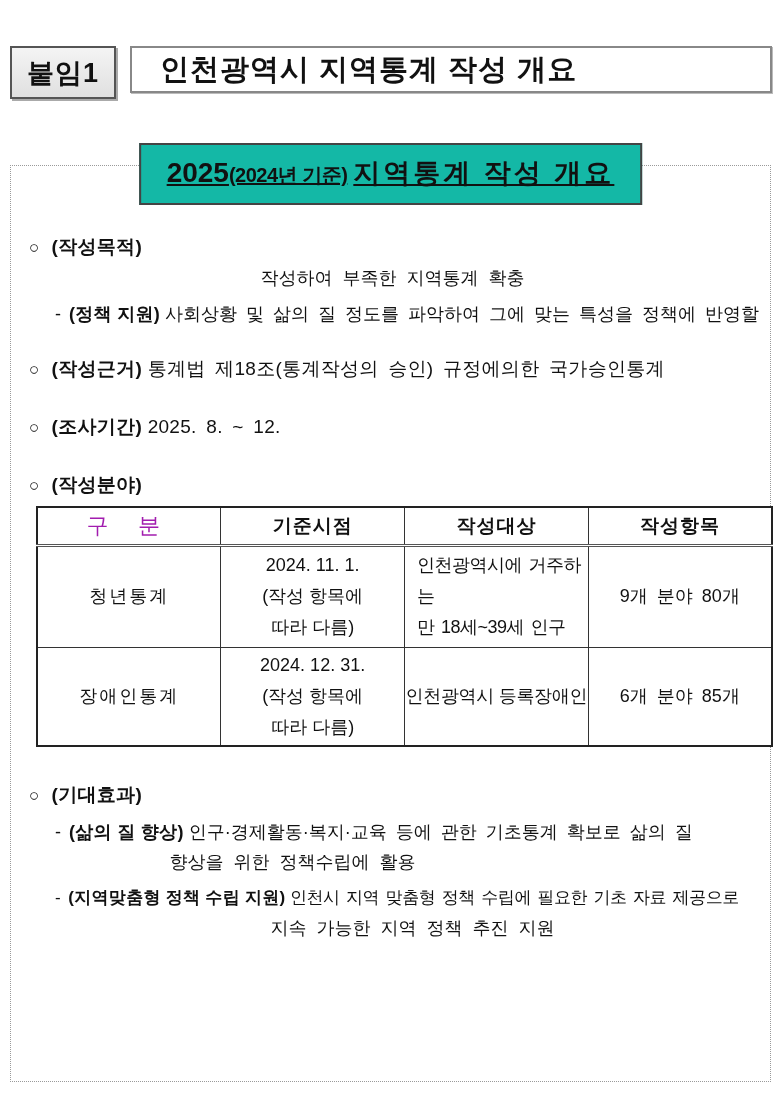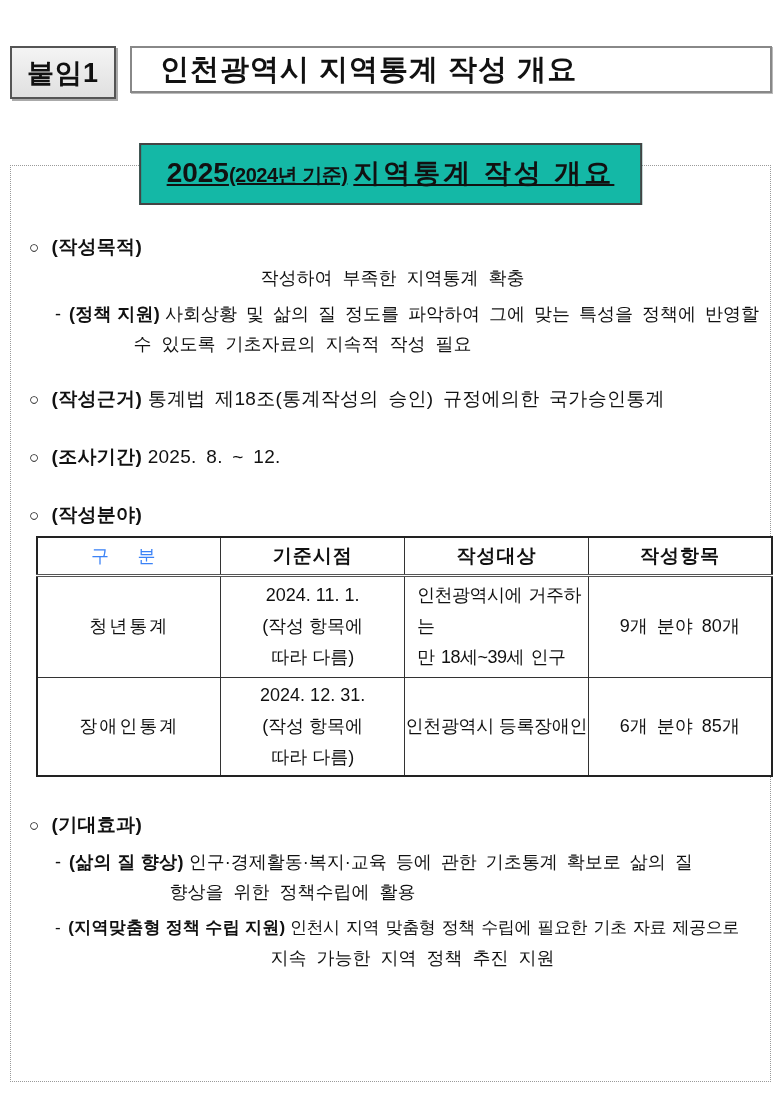--- a/index.html
+++ b/index.html
@@ -97,22 +97,22 @@
     text-align: center; vertical-align: middle;
     background: #ffffff;
   }
   .stats-table { border: 2px solid #222; }
   .stats-table thead th { border-bottom: 3px double #555; }
   .stats-table th {
     height: 38px; font-size: 19px; font-weight: bold; letter-spacing: 1px;
   }
   .stats-table th.th-gubun {
     font-family: "Liberation Serif", serif;
-    font-weight: normal; font-size: 18px; letter-spacing: 12px;
-    color: #3b82f6;
+    font-weight: normal; font-size: 22px; letter-spacing: 12px;
+    color: #a21caf;
   }
   .stats-table td { font-size: 18px; line-height: 31px; }
   .stats-table tr.r1 td { height: 102px; }
   .stats-table tr.r2 td { height: 99px; }
   .td-name {
     font-family: "Liberation Serif", serif;
     letter-spacing: 2px; font-size: 18px;
   }
   .td-ref { font-size: 17px; }
   .td-target-left {
@@ -139,21 +139,20 @@
   <div class="content">
 
     <div class="main-line">
       <span class="bullet">○</span><span>(작성목적)</span>
     </div>
     <div class="cont-line">작성하여 부족한 지역통계 확충</div>
     <div class="sub-line">
       <span class="dash">-</span><span class="sublabel">(정책 지원)</span>
       <span class="subtext">사회상황 및 삶의 질 정도를 파악하여 그에 맞는 특성을 정책에 반영할</span>
     </div>
-    <div class="cont-line cont-offset-l">수 있도록 기초자료의 지속적 작성 필요</div>
 
     <div class="main-line gap-lg">
       <span class="bullet">○</span><span>(작성근거)</span>
       <span class="rest">통계법 제18조(통계작성의 승인) 규정에의한 국가승인통계</span>
     </div>
 
 
     <div class="main-line gap-xl">
       <span class="bullet">○</span><span>(조사기간)</span>
       <span class="rest">2025. 8. ~ 12.</span>

